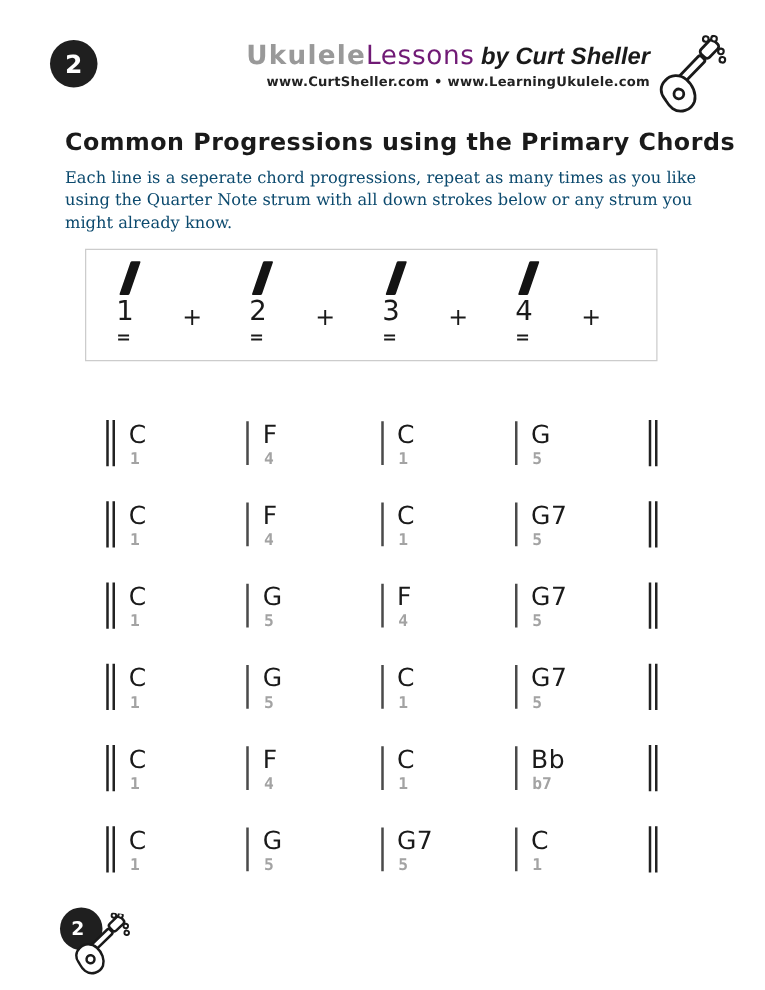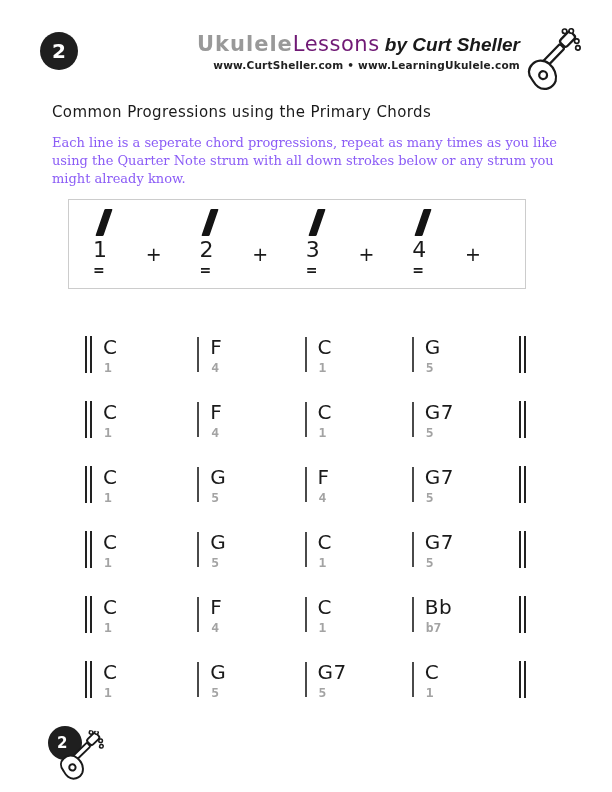--- a/index.html
+++ b/index.html
@@ -22,25 +22,25 @@
   .logo-ukulele { color:#999999; font-weight:600; letter-spacing:1px;margin-top:24px; }
   .logo-lessons { color:#701a75; font-weight:normal; letter-spacing:.5px; }
   .logo-by { font-family:Liberation Sans, sans-serif; font-style:italic; font-size:19px; font-weight:bold; }
   .logo-urls { font-size:10.5px; font-weight:bold; color:#222222; margin-top:3px; letter-spacing:.2px;text-align:right; }
   .uke-header { position:absolute; top:26px; right:32px; width:56px; height:72px; }
   .uke-header svg { transform:rotate(6deg); }
 
   
   .doc-title {
     position:absolute; left:52px; top:103px;
-    font-size:15px; font-weight:normal; letter-spacing:.4px;
+    font-size:19px; font-weight:bold; letter-spacing:.4px;
   }
   .doc-intro {
     position:absolute; left:52px; top:134px; width:514px;
-    font-family:"DejaVu Serif", serif; font-size:13px; line-height:1.38; color:#8b5cf6;
+    font-family:"DejaVu Serif", serif; font-size:13px; line-height:1.38; color:#0c4a6e;
   }
 
   
   .strum-panel {
     position:absolute; left:68px; top:199px; width:458px; height:90px;
     border:1.5px solid #cccccc; background:#ffffff;
   }
   .strum-row {
     display:flex; justify-content:space-between;
     padding:9px 44px 0 24px; height:100%;

